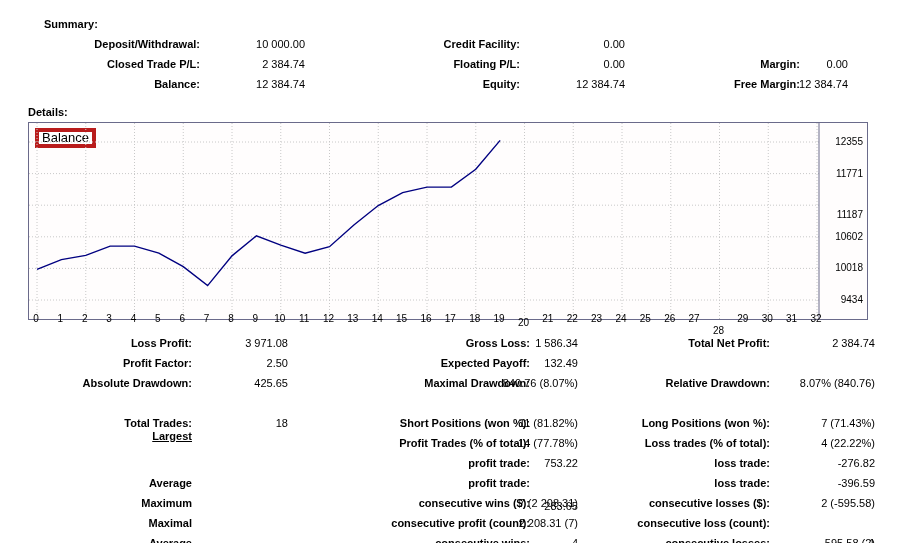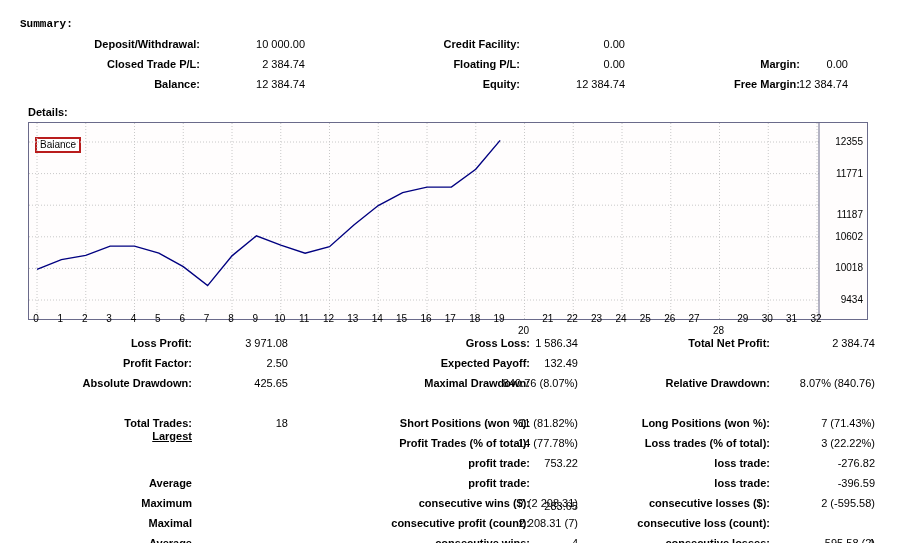--- a/index.html
+++ b/index.html
@@ -19,21 +19,21 @@
     position: relative;
     width: 897px;
     height: 543px;
   }
   .section-label {
     position: absolute;
     font-weight: bold;
     font-size: 11px;
     color: #000;
   }
-  #summary-label { left: 20px; top: 18px; font-family: Liberation Mono, monospace; }
+  #summary-label { left: 44px; top: 18px; }
   #details-label { left: 28px; top: 106px; }
 
   
   .stat-cell {
     position: absolute;
     font-size: 11px;
     white-space: nowrap;
   }
   .stat-label {
     text-align: right;
@@ -73,23 +73,23 @@
   #chart-plot {
     position: absolute;
     left: 0px;
     top: 0px;
     right: 0px;
     bottom: 0px;
   }
   #chart-legend {
     position: absolute;
     left: 6px;
-    top: 14px;
-    font-size: 10px;
-    border: 2px solid #b91c1c;
+    top: 5px;
+    font-size: 13px;
+    border: 4px solid #b91c1c;
     background: #ffffff;
     padding: 0px 3px;
     line-height: 12px;
     color: #000;
   }
   .ylabel {
     position: absolute;
     right: 4px;
     font-size: 10px;
     color: #000;
@@ -193,21 +193,21 @@
       <div class="xlabel" style="left: 244.75px; top: 0px;">10</div>
       <div class="xlabel" style="left: 269.125px; top: 0px;">11</div>
       <div class="xlabel" style="left: 293.5px; top: 0px;">12</div>
       <div class="xlabel" style="left: 317.875px; top: 0px;">13</div>
       <div class="xlabel" style="left: 342.25px; top: 0px;">14</div>
       <div class="xlabel" style="left: 366.625px; top: 0px;">15</div>
       <div class="xlabel" style="left: 391px; top: 0px;">16</div>
       <div class="xlabel" style="left: 415.375px; top: 0px;">17</div>
       <div class="xlabel" style="left: 439.75px; top: 0px;">18</div>
       <div class="xlabel" style="left: 464.125px; top: 0px;">19</div>
-      <div class="xlabel" style="left: 488.5px; top: 12px;">20</div>
+      <div class="xlabel" style="left: 488.5px; top: 4px;">20</div>
       <div class="xlabel" style="left: 512.875px; top: 0px;">21</div>
       <div class="xlabel" style="left: 537.25px; top: 0px;">22</div>
       <div class="xlabel" style="left: 561.625px; top: 0px;">23</div>
       <div class="xlabel" style="left: 586px; top: 0px;">24</div>
       <div class="xlabel" style="left: 610.375px; top: 0px;">25</div>
       <div class="xlabel" style="left: 634.75px; top: 0px;">26</div>
       <div class="xlabel" style="left: 659.125px; top: 0px;">27</div>
       <div class="xlabel" style="left: 683.5px; top: 12px;">28</div>
       <div class="xlabel" style="left: 707.875px; top: 0px;">29</div>
       <div class="xlabel" style="left: 732.25px; top: 0px;">30</div>
@@ -234,21 +234,21 @@
       <div class="stat-cell stat-value det-v3" style="top: 377px;">8.07% (840.76)</div>
       <div class="stat-cell stat-label det-l1" style="top: 417px;">Total Trades:</div>
       <div class="stat-cell stat-value det-v1" style="top: 417px;">18</div>
       <div class="stat-cell stat-label det-l2" style="top: 417px;">Short Positions (won %):</div>
       <div class="stat-cell stat-value det-v2" style="top: 417px;">11 (81.82%)</div>
       <div class="stat-cell stat-label det-l3" style="top: 417px;">Long Positions (won %):</div>
       <div class="stat-cell stat-value det-v3" style="top: 417px;">7 (71.43%)</div>
       <div class="stat-cell stat-label det-l2" style="top: 437px;">Profit Trades (% of total):</div>
       <div class="stat-cell stat-value det-v2" style="top: 437px;">14 (77.78%)</div>
       <div class="stat-cell stat-label det-l3" style="top: 437px;">Loss trades (% of total):</div>
-      <div class="stat-cell stat-value det-v3" style="top: 437px;">3 (22.22%)</div>
+      <div class="stat-cell stat-value det-v3" style="top: 437px;">4 (22.22%)</div>
       <div class="stat-cell stat-label det-l1" style="top: 430px; text-decoration: underline;">Largest</div>
       <div class="stat-cell stat-label det-l2" style="top: 457px;">profit trade:</div>
       <div class="stat-cell stat-value det-v2" style="top: 457px;">753.22</div>
       <div class="stat-cell stat-label det-l3" style="top: 457px;">loss trade:</div>
       <div class="stat-cell stat-value det-v3" style="top: 457px;">-276.82</div>
       <div class="stat-cell stat-label det-l1" style="top: 477px;">Average</div>
       <div class="stat-cell stat-label det-l2" style="top: 477px;">profit trade:</div>
       <div class="stat-cell stat-value det-v2" style="top: 500px;">283.65</div>
       <div class="stat-cell stat-label det-l3" style="top: 477px;">loss trade:</div>
       <div class="stat-cell stat-value det-v3" style="top: 477px;">-396.59</div>

